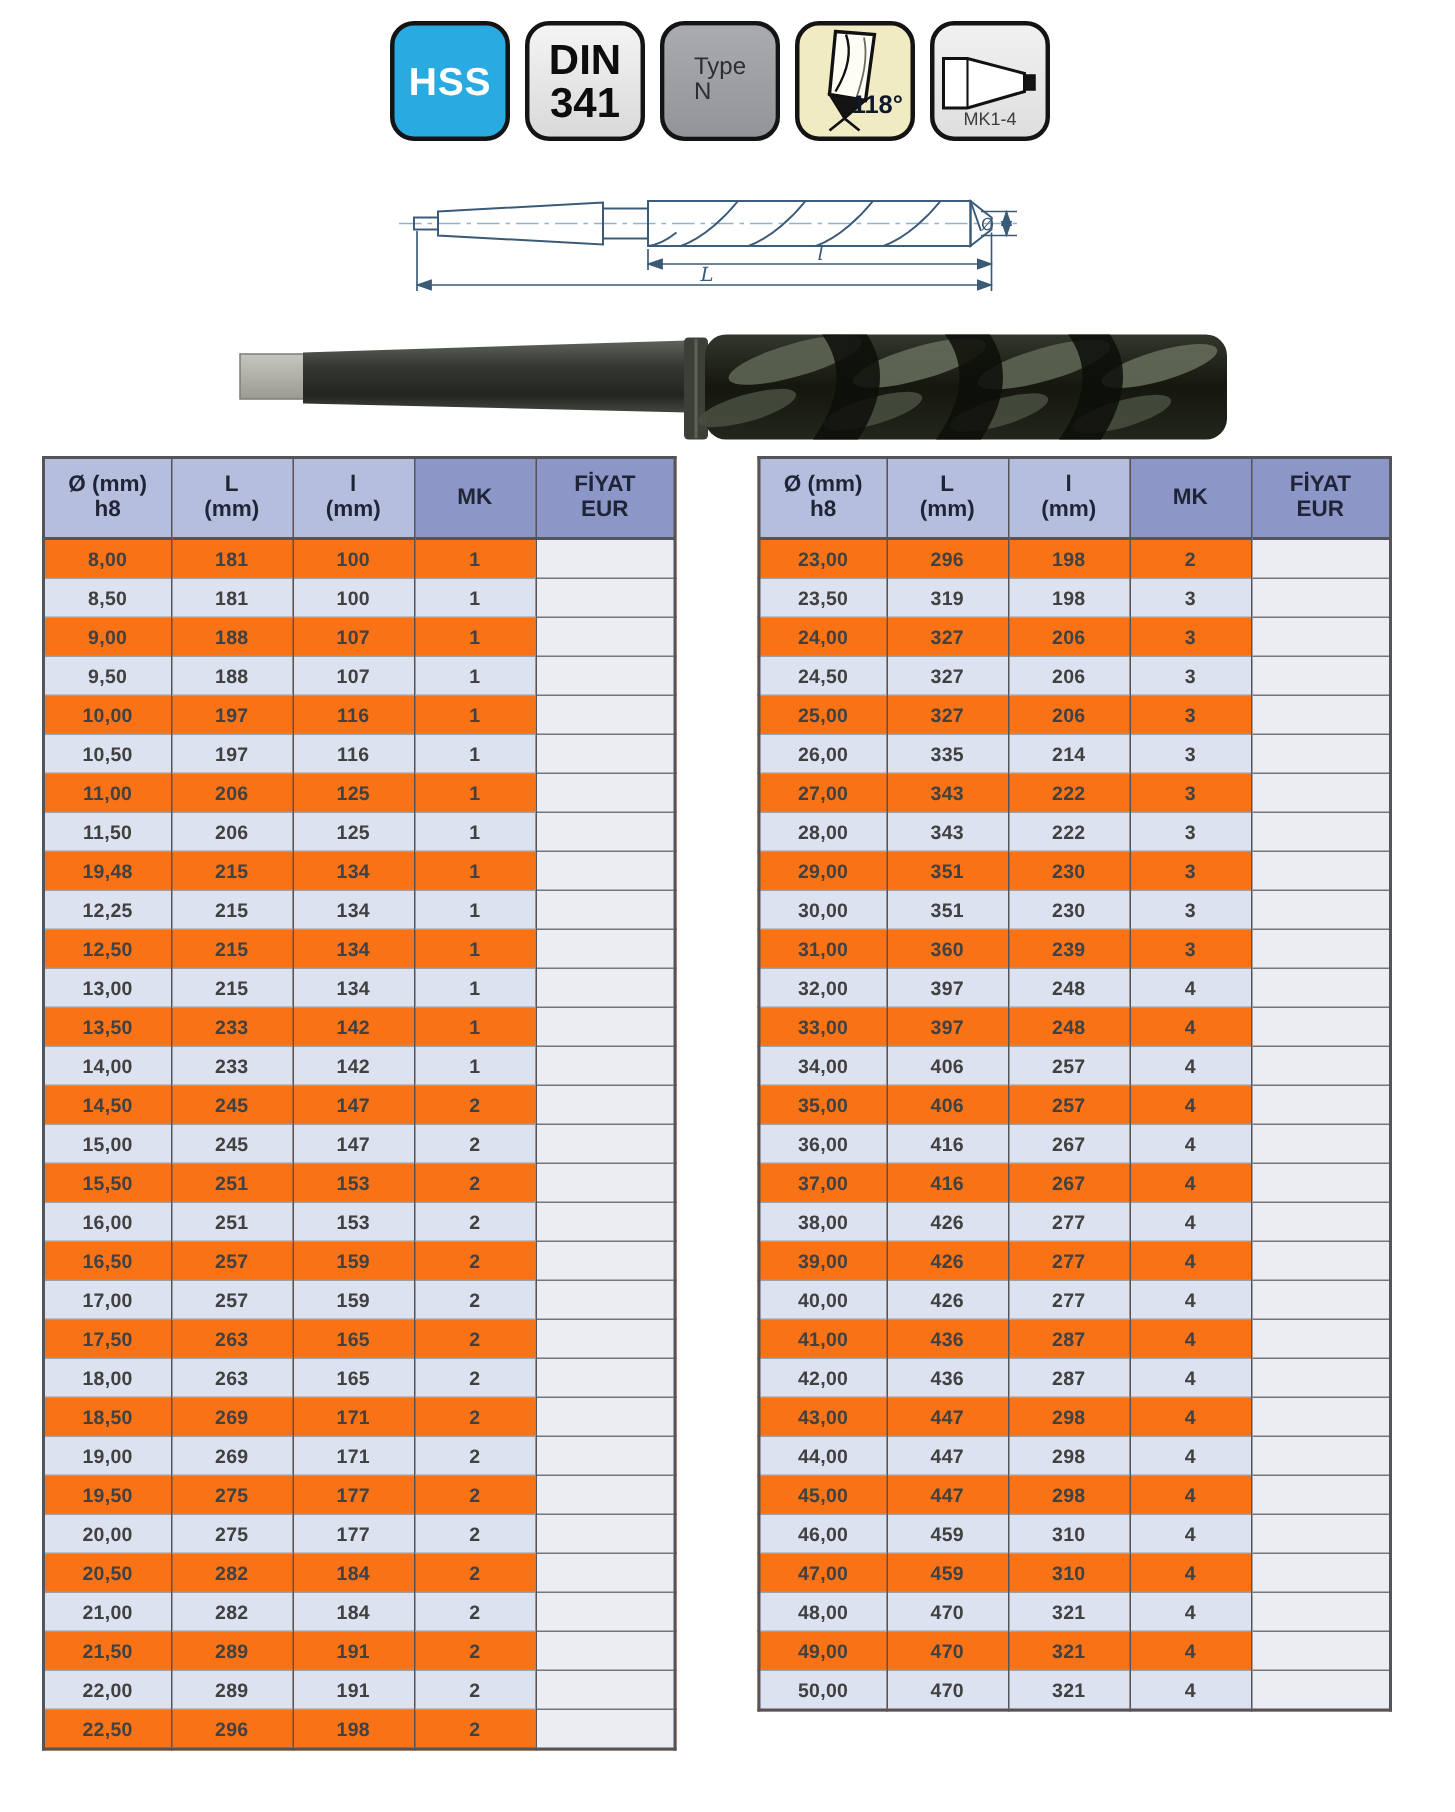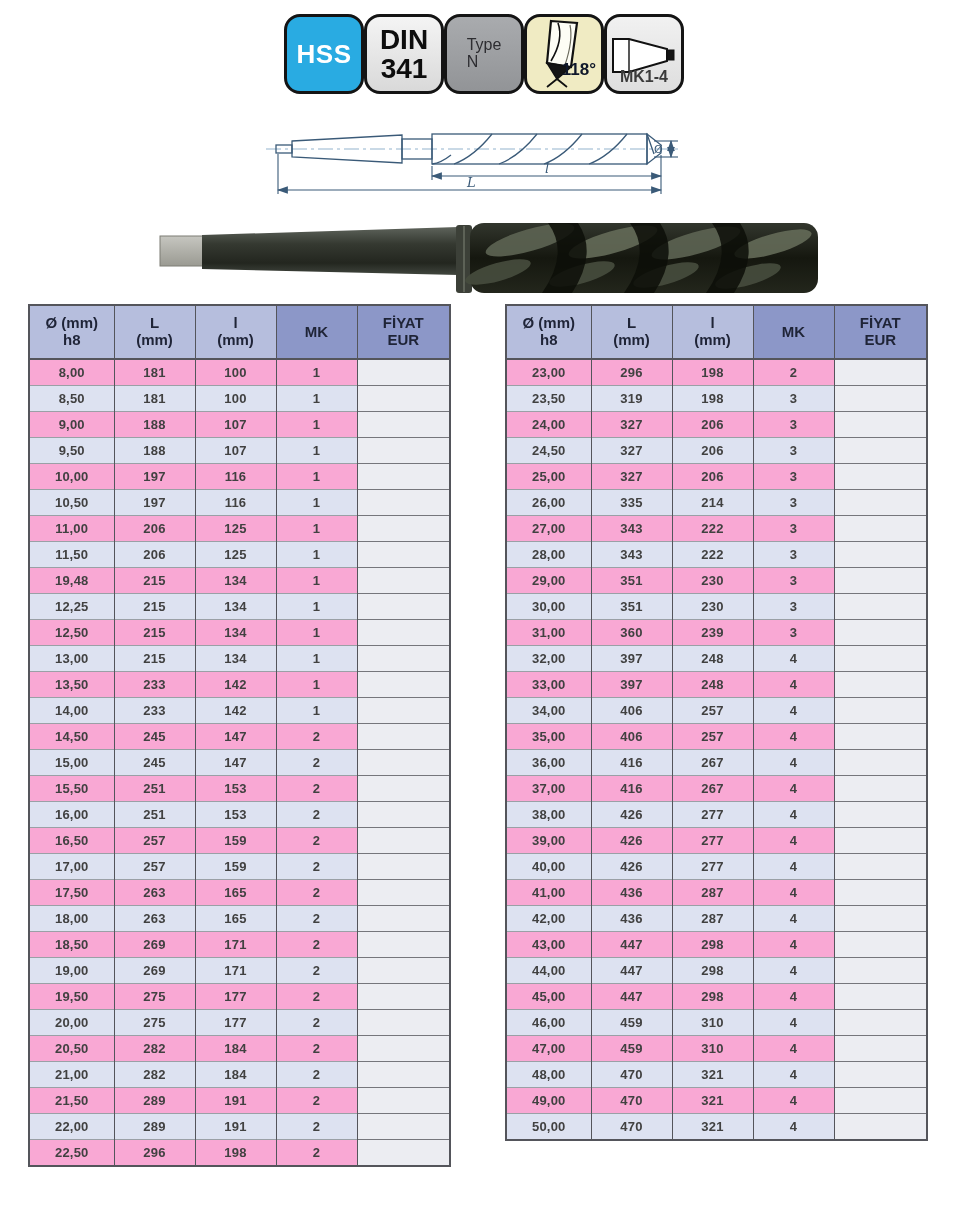--- a/index.html
+++ b/index.html
@@ -1,50 +1,50 @@
 <!DOCTYPE html>
 <html><head>
 <meta charset="utf-8">
 <style>
   html,body{margin:0;padding:0;}
   body{
     width:970px;height:1208px;position:relative;background:#ffffff;
     font-family:"Liberation Sans", sans-serif;overflow:hidden;
   }
   
-  .badge-row{position:absolute;left:260px;top:14px;display:flex;margin-left:24px;}
+  .badge-row{position:absolute;left:260px;top:14px;display:flex;gap:10px;}
   .badge{
     width:80px;height:80px;box-sizing:border-box;border:3px solid #141414;
     border-radius:16px;display:flex;flex-direction:column;align-items:center;
     justify-content:center;position:relative;overflow:hidden;
   }
   .badge-hss{background:#29abe2;}
   .badge-hss .t{color:#fff;font-weight:bold;font-size:26px;letter-spacing:.5px;}
   .badge-din{background:linear-gradient(#f4f4f4,#d9d9d9);}
   .badge-din .t{color:#0d0d0d;font-weight:bold;font-size:28px;line-height:1.05;text-align:center;}
   .badge-type{background:linear-gradient(#a9abae,#929497);}
   .badge-type .t{color:#2d2d31;font-weight:400;font-size:16px;line-height:1.05;text-align:left;}
   .badge-angle{background:#f0ebc3;}
   .badge-angle .deg{
     position:absolute;right:5px;bottom:11px;font-weight:bold;font-size:17px;color:#0f172a;
   }
   .badge-mk{background:linear-gradient(#f1f1f1,#dedede);}
   .badge-mk .cap{
     position:absolute;bottom:5px;width:100%;text-align:center;
-    font-size:16px;color:#3b3b3b;font-weight:700;
+    font-size:12px;color:#3b3b3b;font-weight:400;
   }
   .badge svg{display:block;}
   
   .tech-drawing{position:absolute;left:262px;top:114px;}
   
   .product-photo{position:absolute;left:158px;top:210px;}
   
   .size-table{
     border-collapse:collapse;table-layout:fixed;position:absolute;top:304px;
-    width:421px;background:#f9a8d4;
+    width:421px;background:#f97316;
   }
   .size-table.left{left:28px;}
   .size-table.right{left:505px;}
   .size-table col.c1{width:85px;}
   .size-table col.c2{width:81px;}
   .size-table col.c3{width:81px;}
   .size-table col.c4{width:81px;}
   .size-table col.c5{width:93px;}
   .size-table{border:2px solid #54555b;}
   .size-table th{

